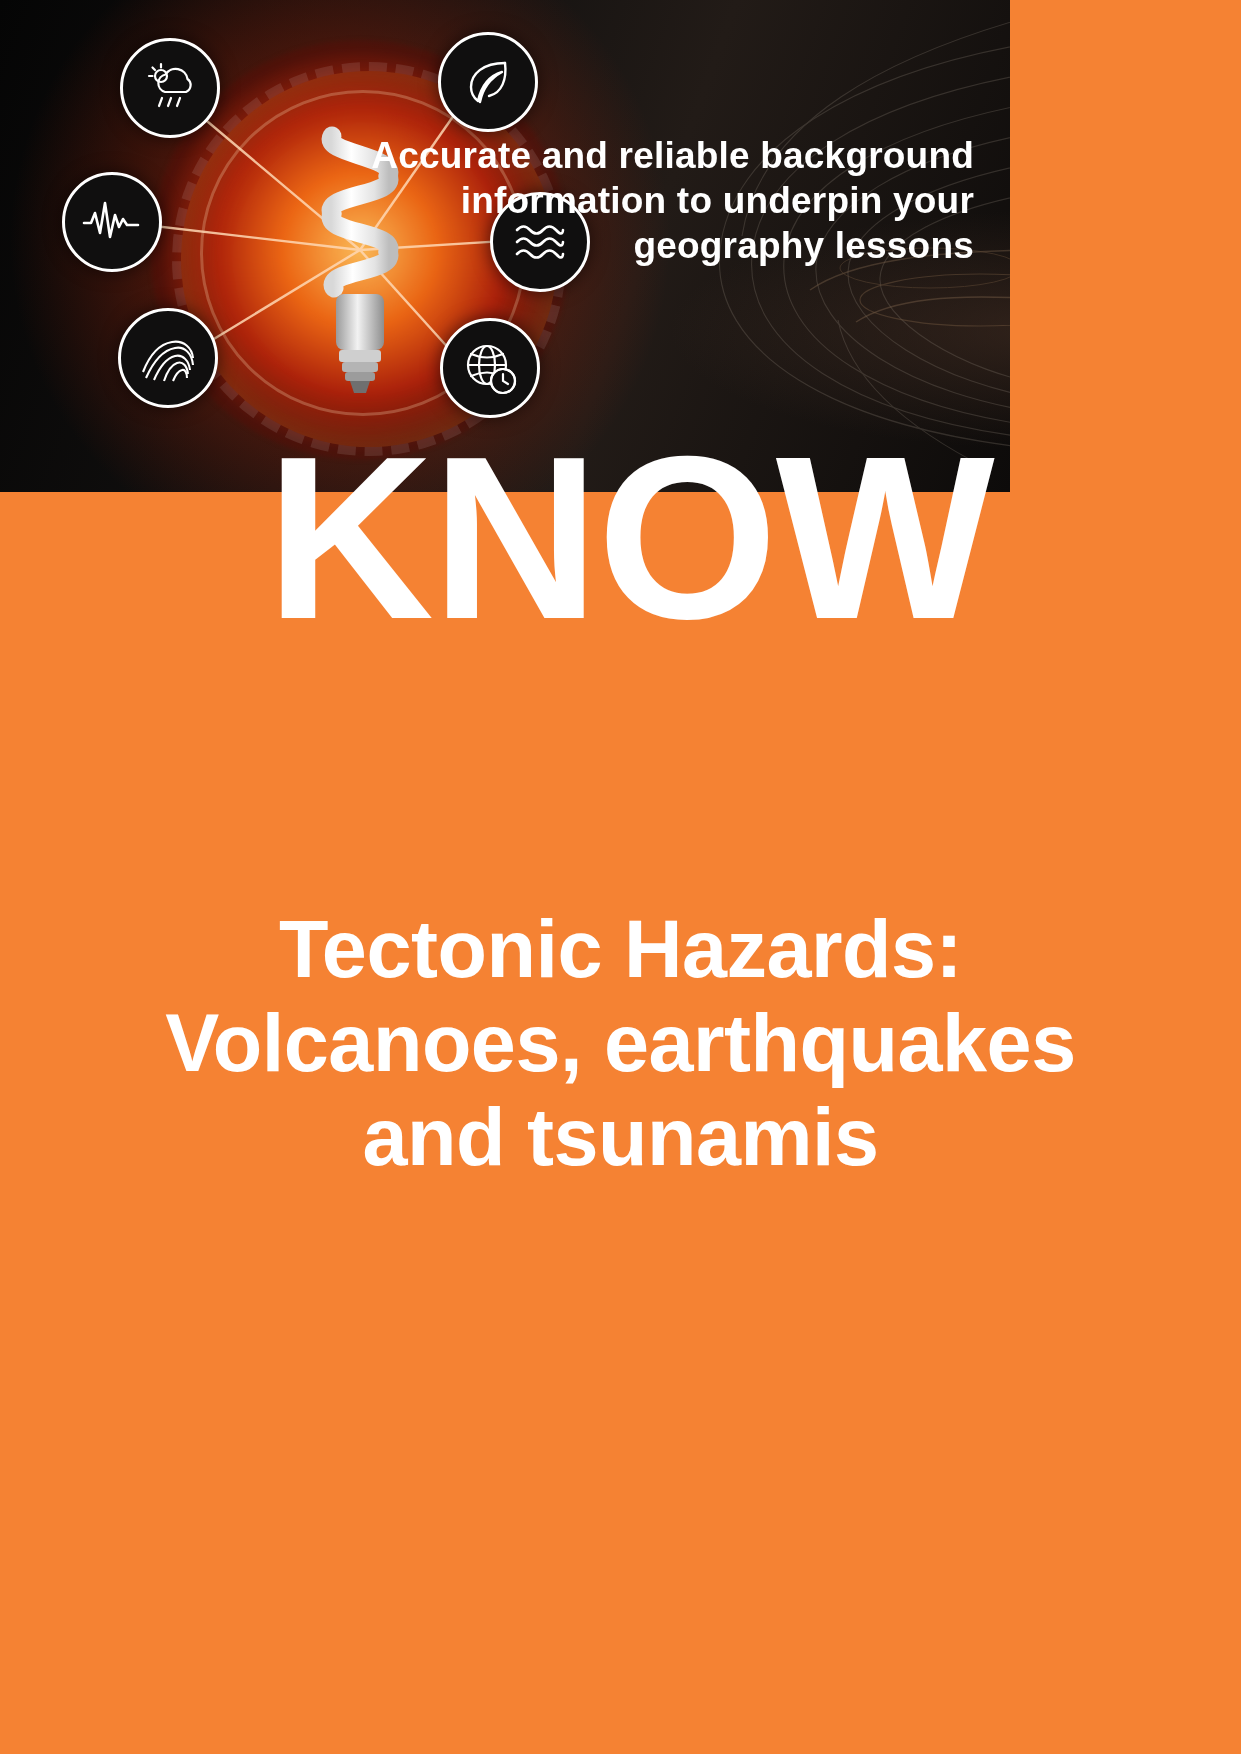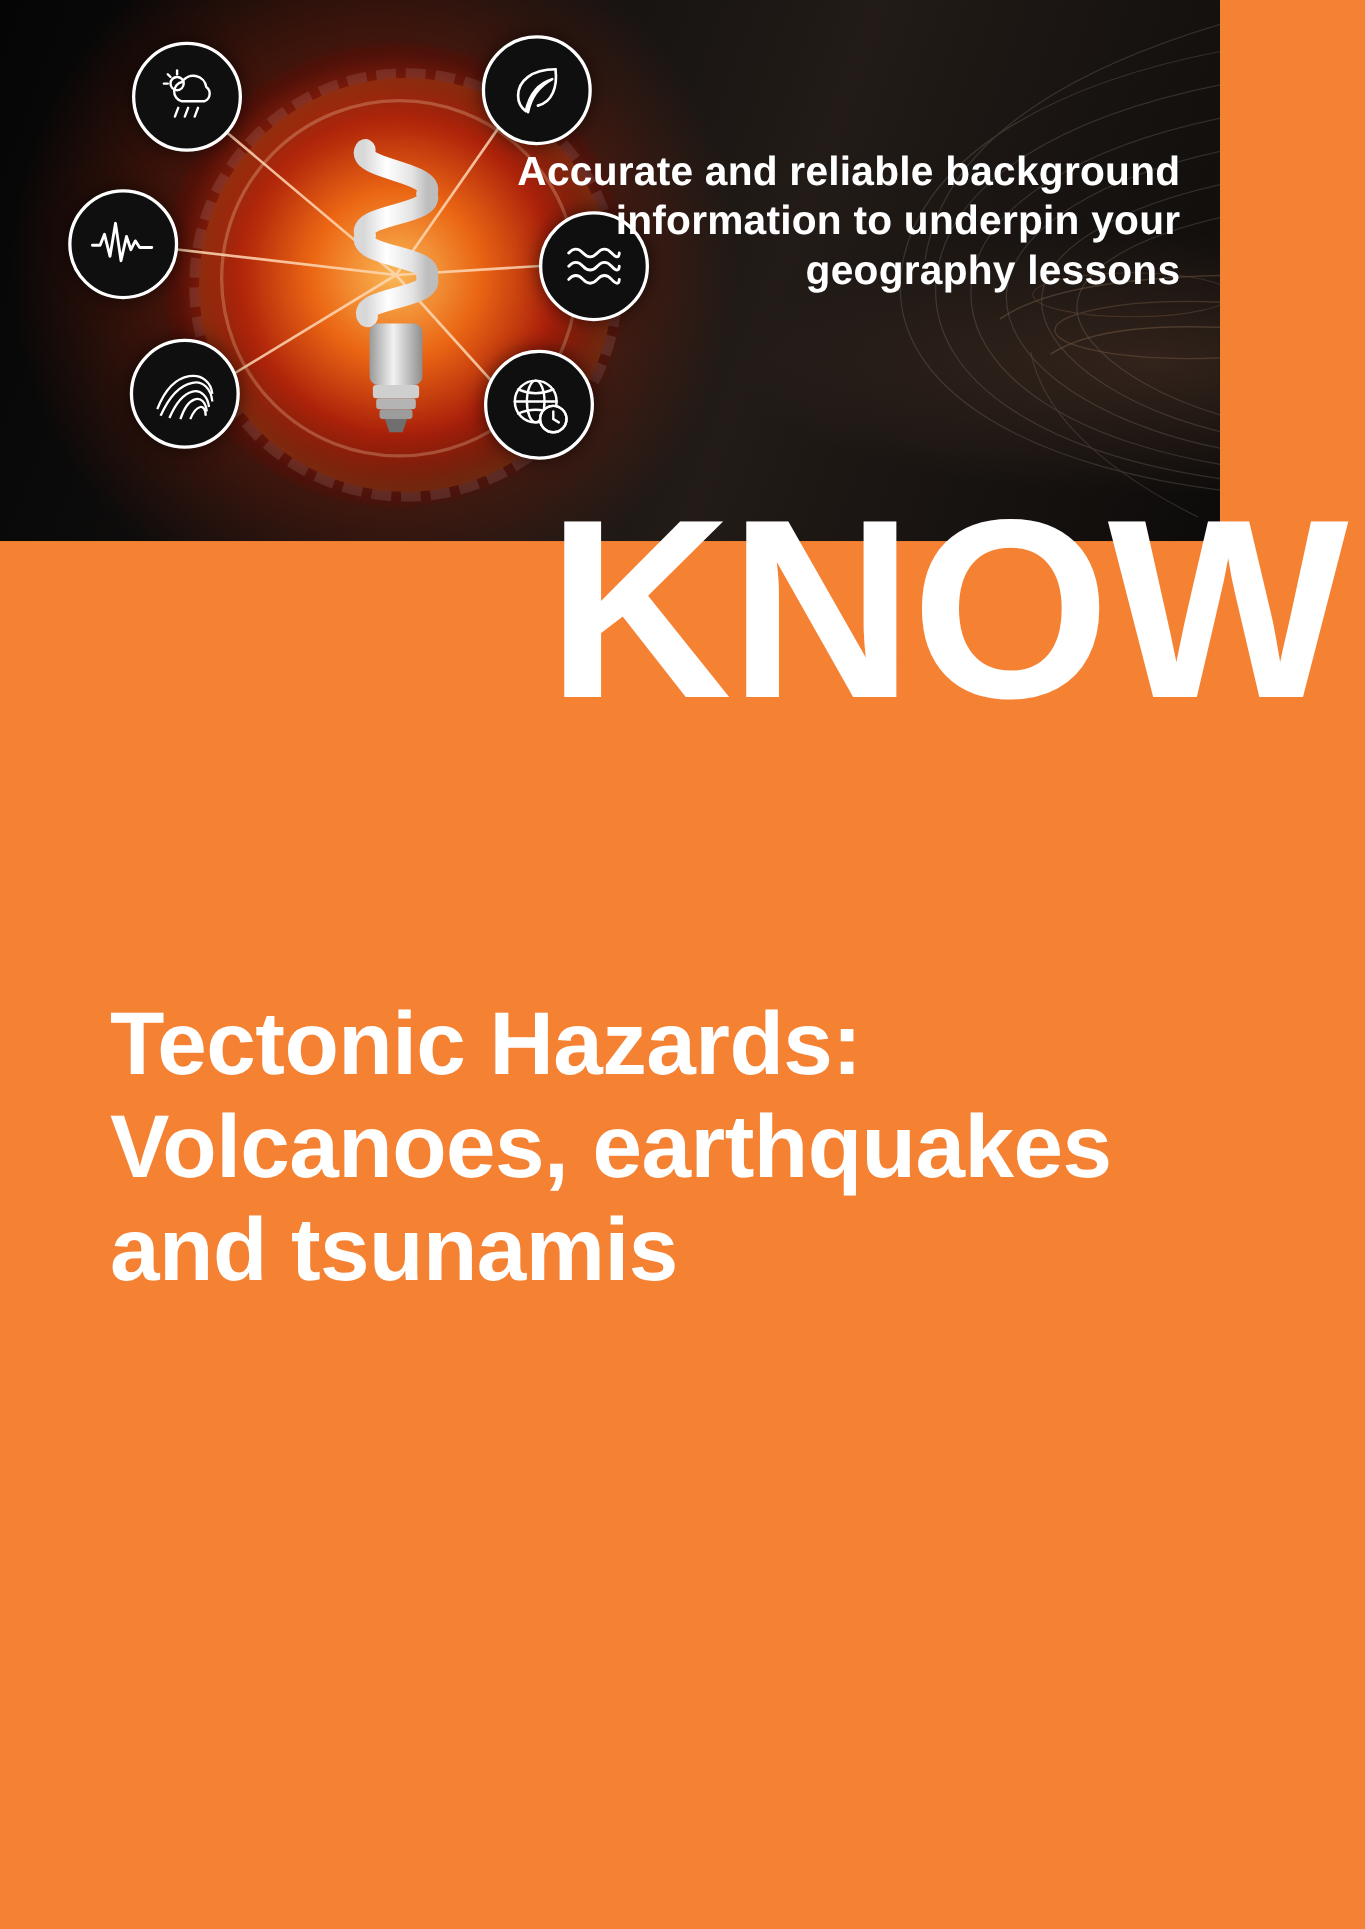--- a/index.html
+++ b/index.html
@@ -12,21 +12,21 @@
     font-family: "Liberation Sans", sans-serif;
     background: #f58233;
     overflow: hidden;
     position: relative;
   }
 
   
   .hero {
     position: absolute;
     left: 0; top: 0;
-    width: 1109px;
+    width: 1010px;
     height: 492px;
     background: #0b0a0a;
     overflow: hidden;
   }
   .hero-bg {
     position: absolute;
     inset: 0;
     background:
       radial-gradient(circle at 340px 240px, rgba(255,120,30,0.55) 0px, rgba(180,40,10,0.35) 180px, rgba(20,10,8,0.0) 330px),
       radial-gradient(ellipse at 1050px 330px, rgba(90,60,45,0.45) 0px, rgba(10,8,8,0) 380px),
@@ -120,38 +120,38 @@
     left: 0; right: 0;
     top: -52px;
     text-align: center;
     color: #ffffff;
   }
   .brand-know {
     font-size: 232px;
     line-height: 196px;
     font-weight: bold;
     letter-spacing: -2px;
-    margin: 17px;
+    margin: 0;
     padding-left: 18px;
-    text-align: right;
   }
   .brand-how {
     font-size: 232px;
     line-height: 200px;
     font-weight: bold;
     letter-spacing: -2px;
     margin: 0;
     padding-left: 18px;
   }
 
   .doc-title {
     position: absolute;
     left: 100px;
     right: 100px;
     top: 410px;
+    text-align: center;
     color: #ffffff;
     font-size: 81px;
     line-height: 94px;
     font-weight: bold;
     letter-spacing: -0.5px;
   }
 </style>
 </head>
 <body>
 

